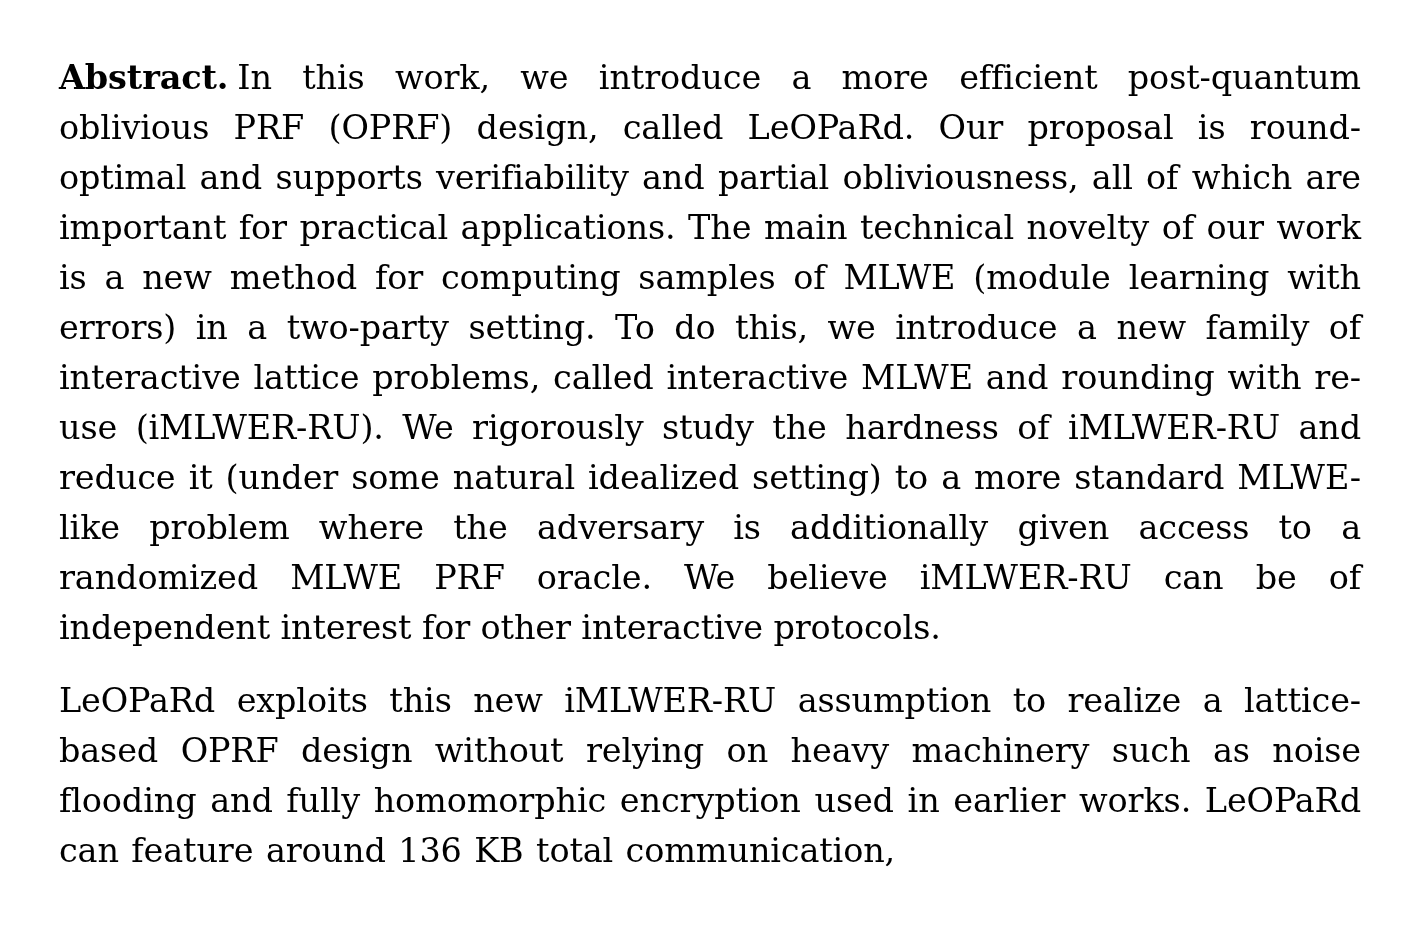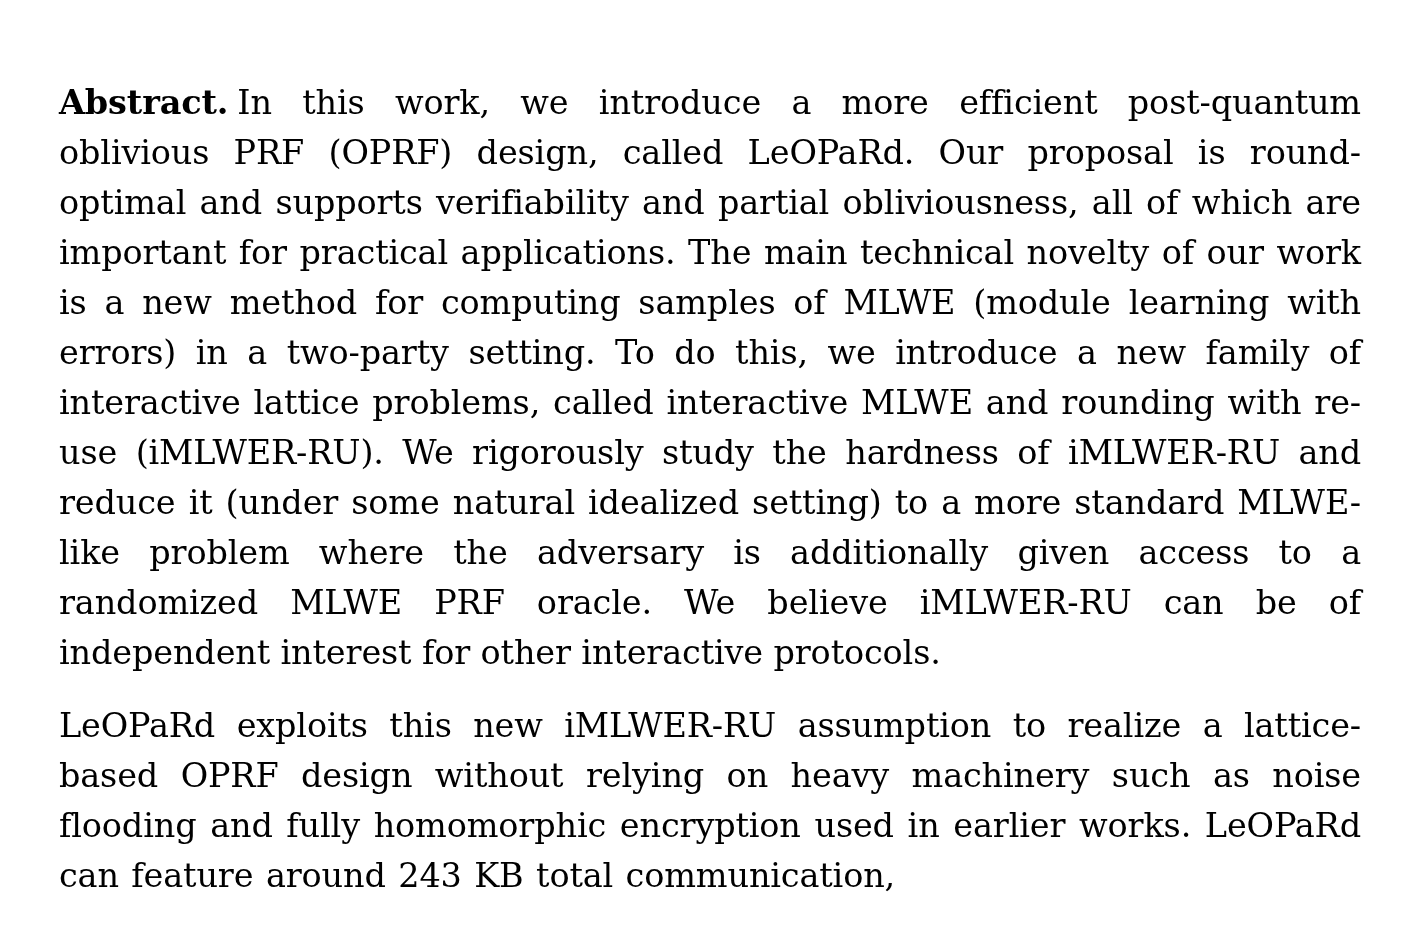--- a/index.html
+++ b/index.html
@@ -38,21 +38,20 @@
     text-justify: inter-word;
     letter-spacing: -0.15px;
     word-spacing: 0px;
     margin: 0;
     -webkit-hyphens: none;
     hyphens: none;
   }
 
   .para.p1 {
     margin-bottom: 23px;
-    margin-top: 25px;
   }
 
   .para.p2 {
     word-spacing: 2.0px;
   }
 
   .lead-label {
     font-weight: bold;
   }
 
@@ -64,17 +63,17 @@
 </style>
 </head>
 <body>
 
 <div id="page">
 
   <div id="abstract-block">
 
     <p class="para p1"><span class="lead-label">Abstract.</span><span class="sentence-gap"></span><span>In this work, we introduce a more efficient post-quantum oblivious PRF (OPRF) design, called LeOPaRd. Our proposal is round-optimal and supports verifiability and partial obliviousness, all of which are important for practical applications.  The main technical novelty of our work is a new method for computing samples of MLWE (module learning with errors) in a two-party setting.  To do this, we introduce a new family of interactive lattice problems, called interactive MLWE and rounding with re-use (iMLWER-RU). We rigorously study the hardness of iMLWER-RU and reduce it (under some natural idealized setting) to a more standard MLWE-like problem where the adversary is additionally given access to a randomized MLWE PRF oracle.  We believe iMLWER-RU can be of independent interest for other interactive protocols.</span></p>
 
-    <p class="para p2">LeOPaRd exploits this new iMLWER-RU assumption to realize a lattice-based OPRF design without relying on heavy machinery such as noise flooding and fully homomorphic encryption used in earlier works.  LeOPaRd can feature around 243 KB total communication,</p>
+    <p class="para p2">LeOPaRd exploits this new iMLWER-RU assumption to realize a lattice-based OPRF design without relying on heavy machinery such as noise flooding and fully homomorphic encryption used in earlier works.  LeOPaRd can feature around 136 KB total communication,</p>
 
   </div>
 
 </div>
 
 </body></html>

